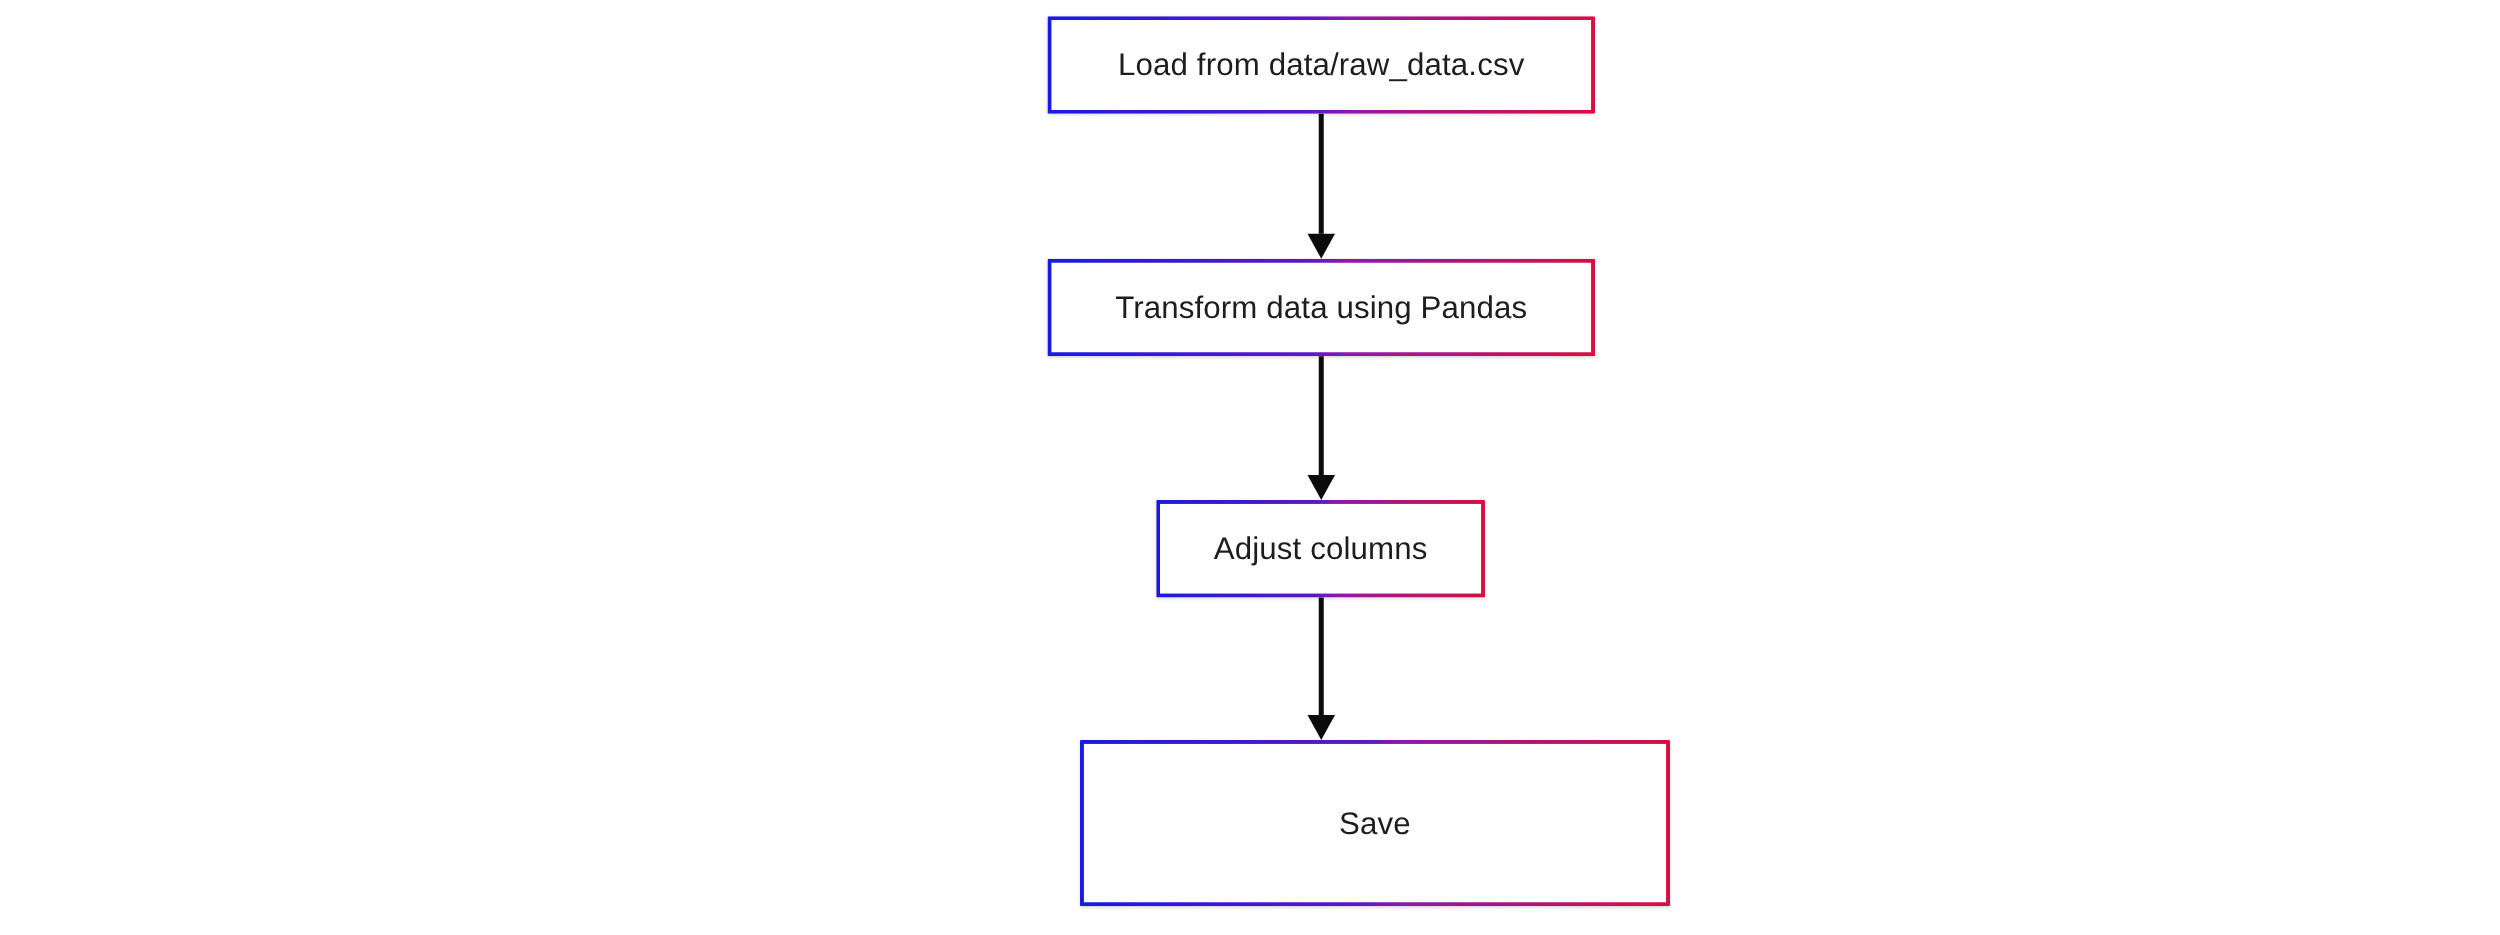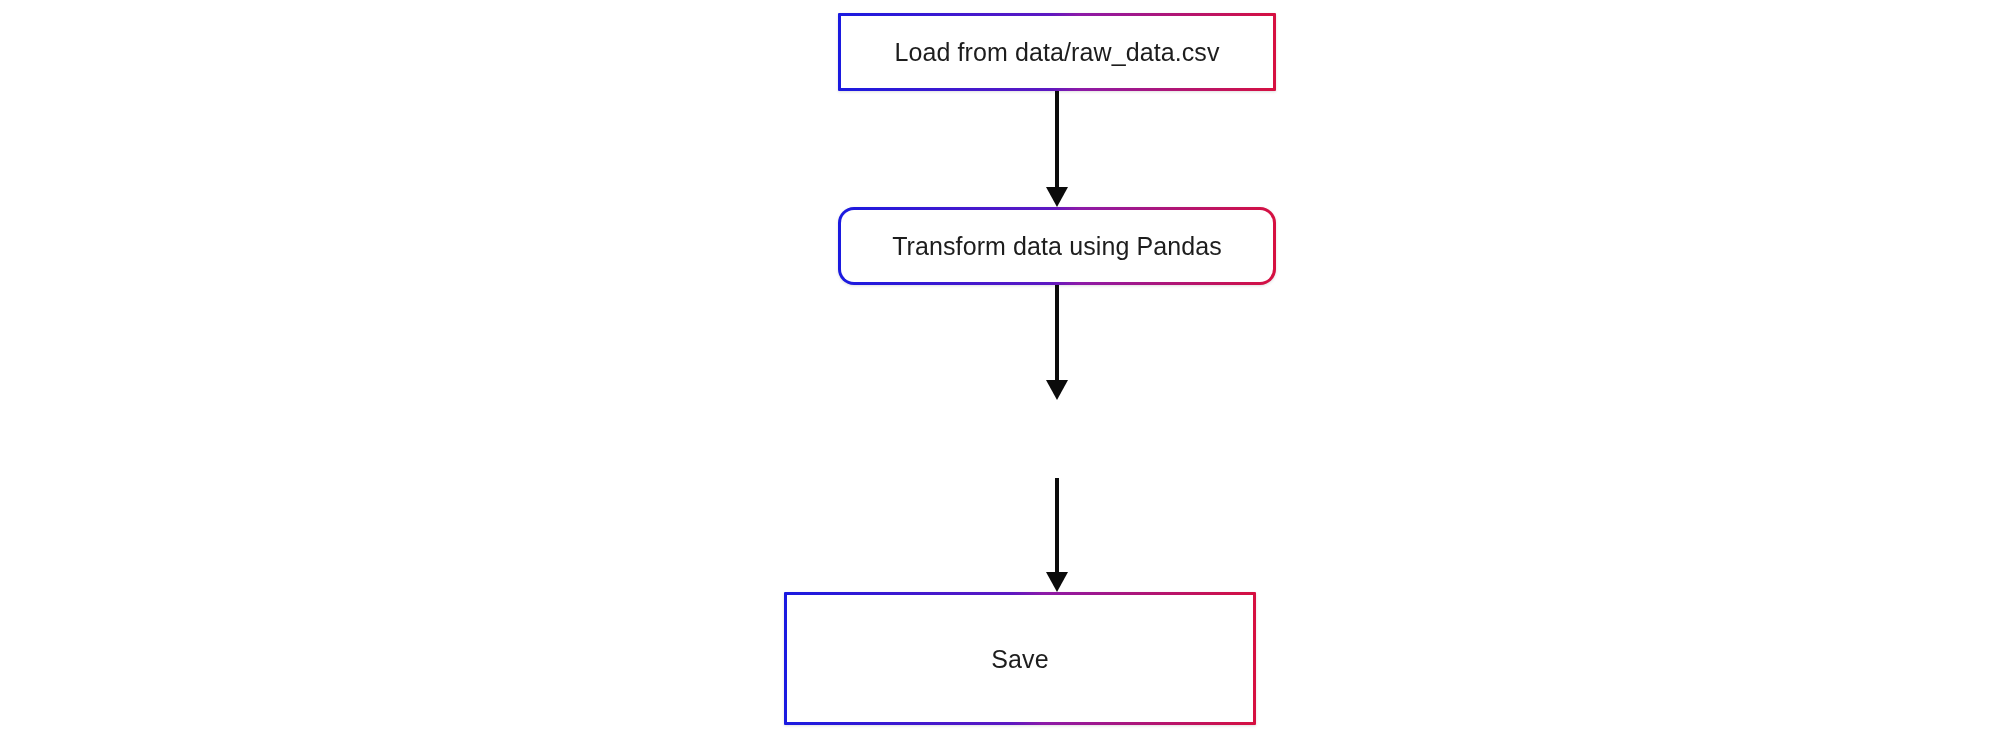--- a/index.html
+++ b/index.html
@@ -44,23 +44,23 @@
   .node-label {
     color: #1d1d1d;
     font-size: 25px;
     line-height: 34px;
     letter-spacing: 0.1px;
     white-space: nowrap;
   }
 
   
   #node-load      { left: 838px;  top: 13px;  width: 438px; height: 78px; }
-  #node-transform { left: 838px;  top: 207px; width: 438px; height: 78px; border-radius: 16px; }
+  #node-transform { left: 838px;  top: 207px; width: 438px; height: 78px; }
   #node-adjust    { left: 925px;  top: 400px; width: 263px; height: 78px; }
-  #node-save      { left: 784px;  top: 592px; width: 472px; height: 133px; }
+  #node-save      { left: 864px;  top: 592px; width: 472px; height: 133px; }
 
   
   .connector {
     position: absolute;
     left: 1046px;
     width: 22px;
   }
   .connector .shaft {
     position: absolute;
     left: 9px;
@@ -106,20 +106,23 @@
 
   <div class="node" id="node-transform">
     <span class="node-label">Transform data using Pandas</span>
   </div>
 
   <div class="connector" id="conn-2">
     <div class="shaft"></div>
     <div class="head"></div>
   </div>
 
+  <div class="node" id="node-adjust">
+    <span class="node-label">Adjust columns</span>
+  </div>
 
   <div class="connector" id="conn-3">
     <div class="shaft"></div>
     <div class="head"></div>
   </div>
 
   <div class="node" id="node-save">
     <span class="node-label">Save</span>
   </div>
 

